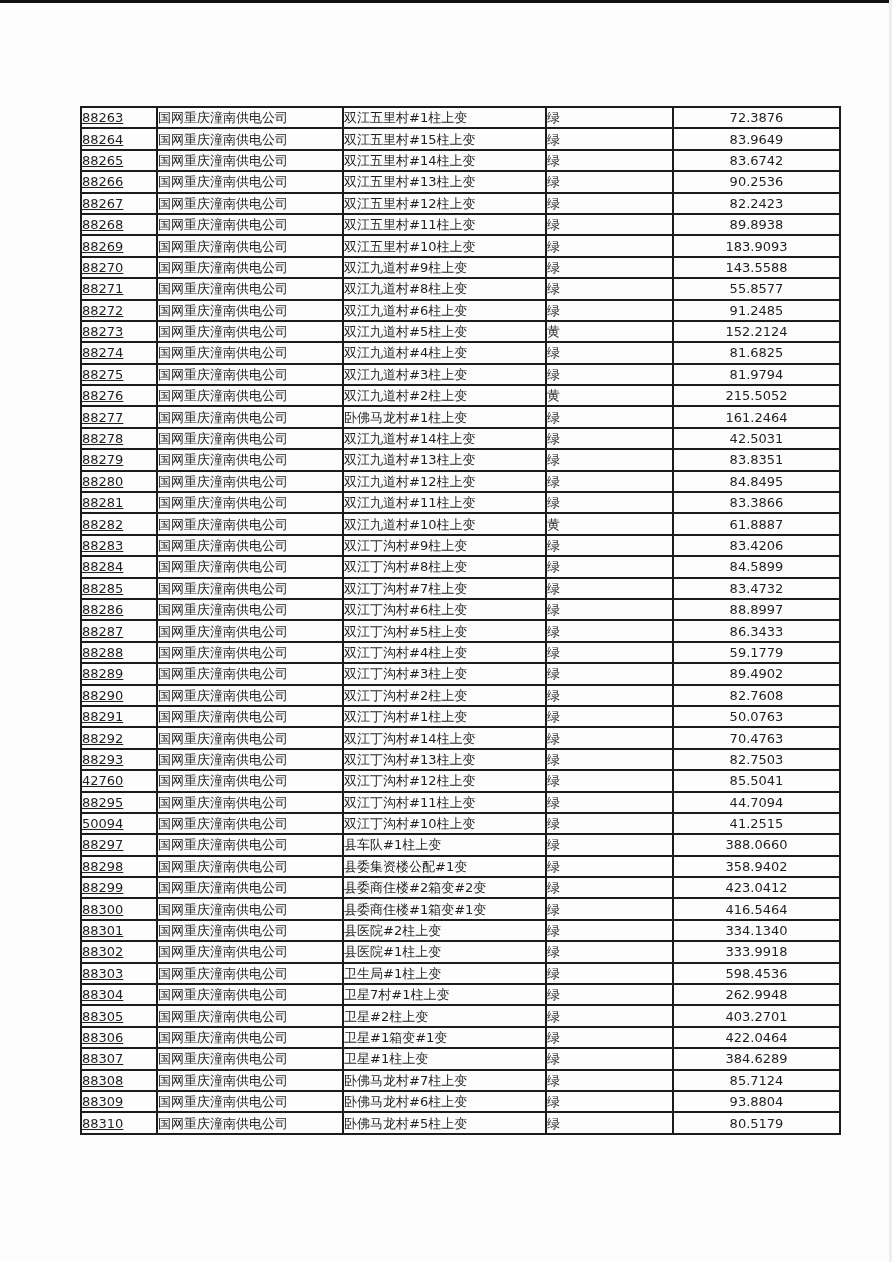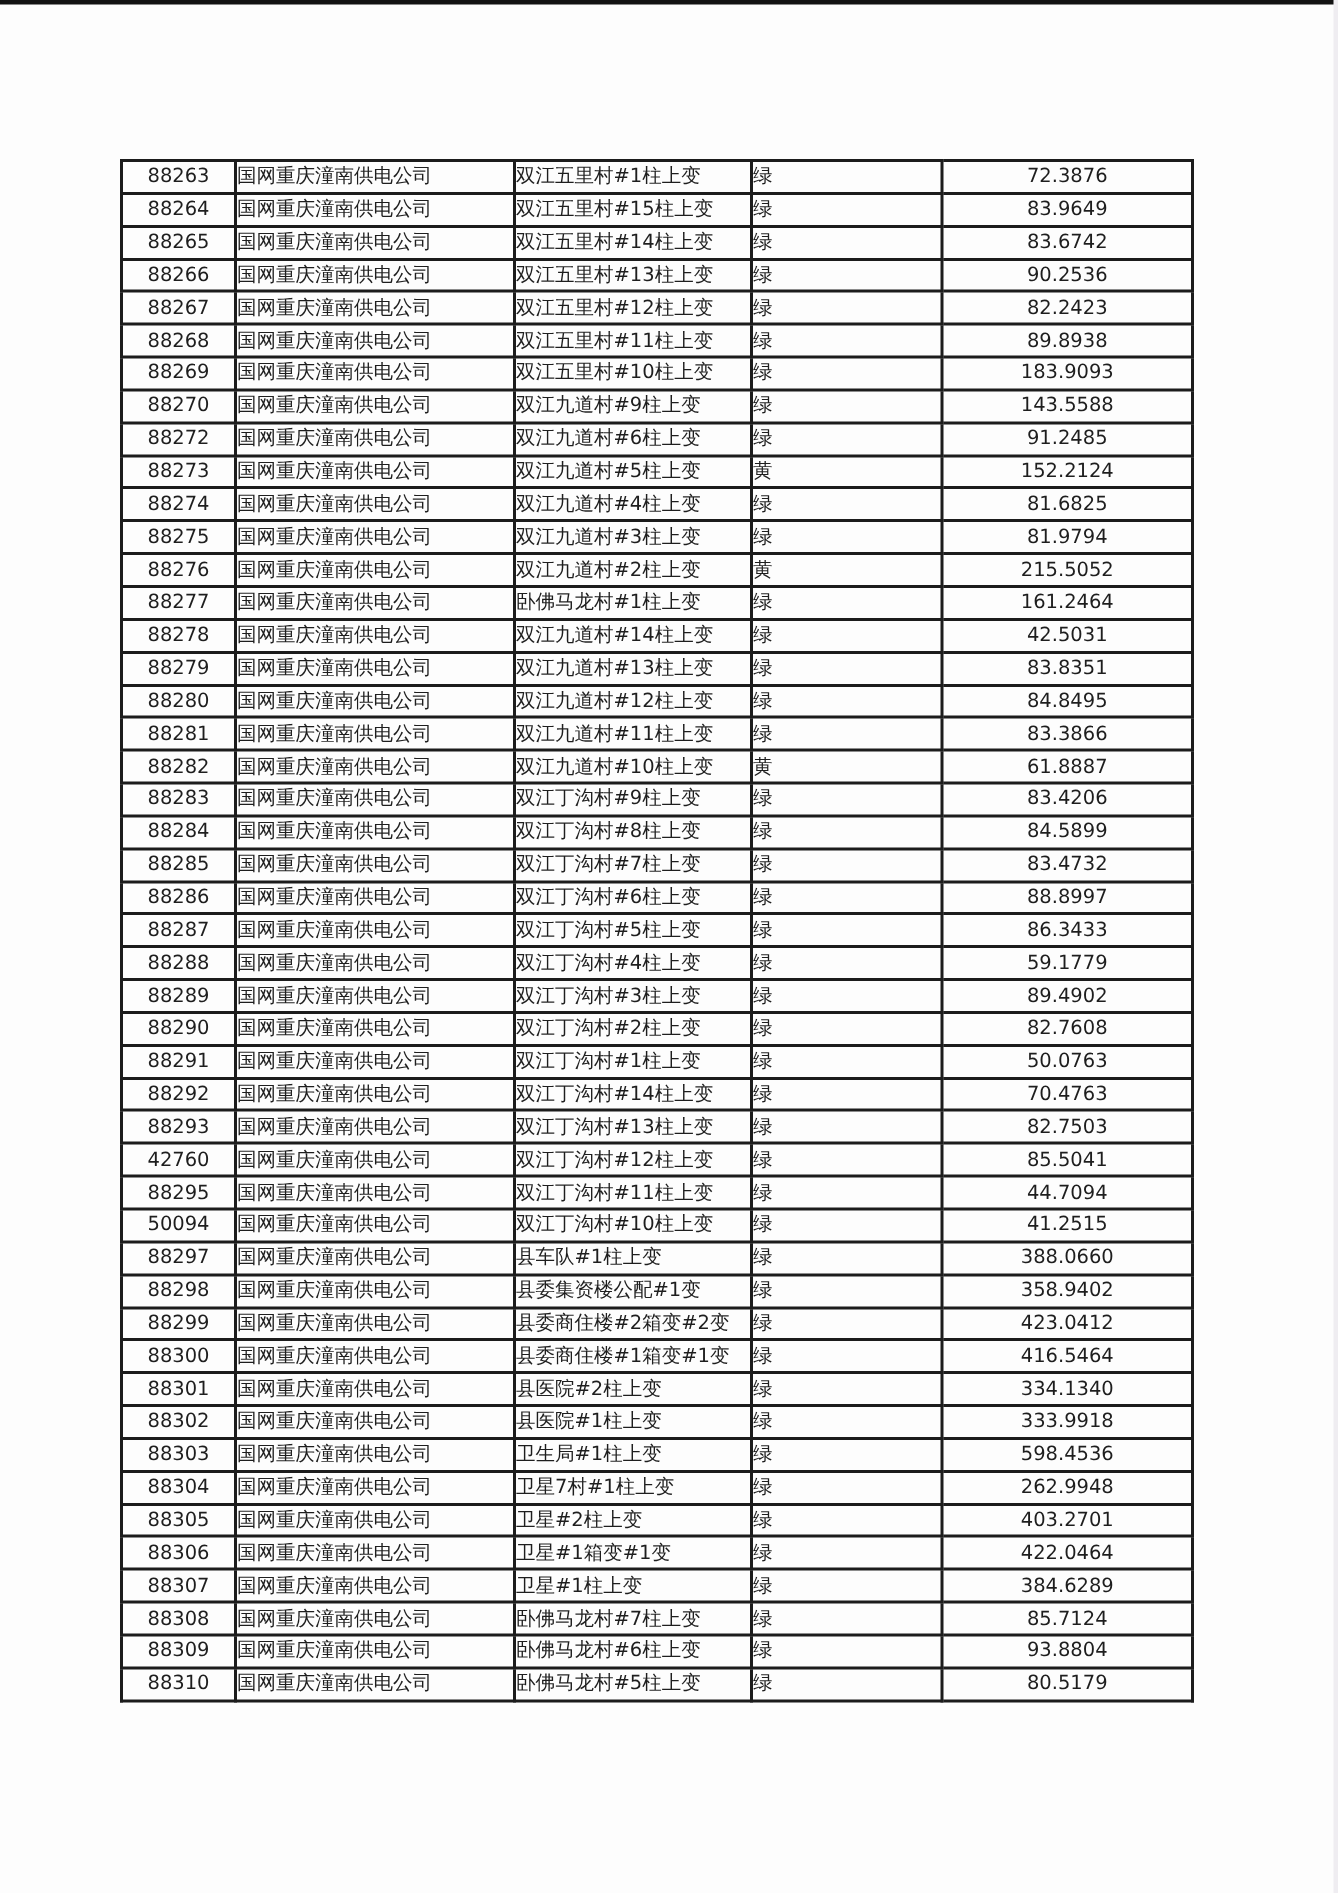--- a/index.html
+++ b/index.html
@@ -32,23 +32,23 @@
   table.data-table td {
     border: 2px solid #1c1c1c;
     color: #1e1e1e;
     font-size: 13px;
     line-height: 1;
     padding: 0;
     white-space: nowrap;
     overflow: hidden;
     vertical-align: middle;
   }
-  td.c0 { width: 76px;  text-align: center; }
+  td.c0 { width: 76px;  text-align: left; text-decoration: underline; }
   td.c1 { width: 186px; text-align: left; padding-left: 4px; font-size: 13.5px; }
-  td.c2 { width: 158px; text-align: left; padding-left: 4px; font-size: 13.5px; }
+  td.c2 { width: 203px; text-align: left; padding-left: 4px; font-size: 13.5px; }
   td.c3 { width: 127px; text-align: left; padding-left: 5px; font-size: 13.5px; }
   td.c4 { width: 167px; text-align: center; }
 </style>
 </head>
 <body>
 
 <div class="scan-top-bar"></div>
 <div class="scan-right-edge"></div>
 
 <table class="data-table">
@@ -103,20 +103,27 @@
         <td class="c4">183.9093</td>
       </tr>
       <tr>
         <td class="c0">88270</td>
         <td class="c1">国网重庆潼南供电公司</td>
         <td class="c2">双江九道村#9柱上变</td>
         <td class="c3">绿</td>
         <td class="c4">143.5588</td>
       </tr>
       <tr>
+        <td class="c0">88271</td>
+        <td class="c1">国网重庆潼南供电公司</td>
+        <td class="c2">双江九道村#8柱上变</td>
+        <td class="c3">绿</td>
+        <td class="c4">55.8577</td>
+      </tr>
+      <tr>
         <td class="c0">88272</td>
         <td class="c1">国网重庆潼南供电公司</td>
         <td class="c2">双江九道村#6柱上变</td>
         <td class="c3">绿</td>
         <td class="c4">91.2485</td>
       </tr>
       <tr>
         <td class="c0">88273</td>
         <td class="c1">国网重庆潼南供电公司</td>
         <td class="c2">双江九道村#5柱上变</td>

